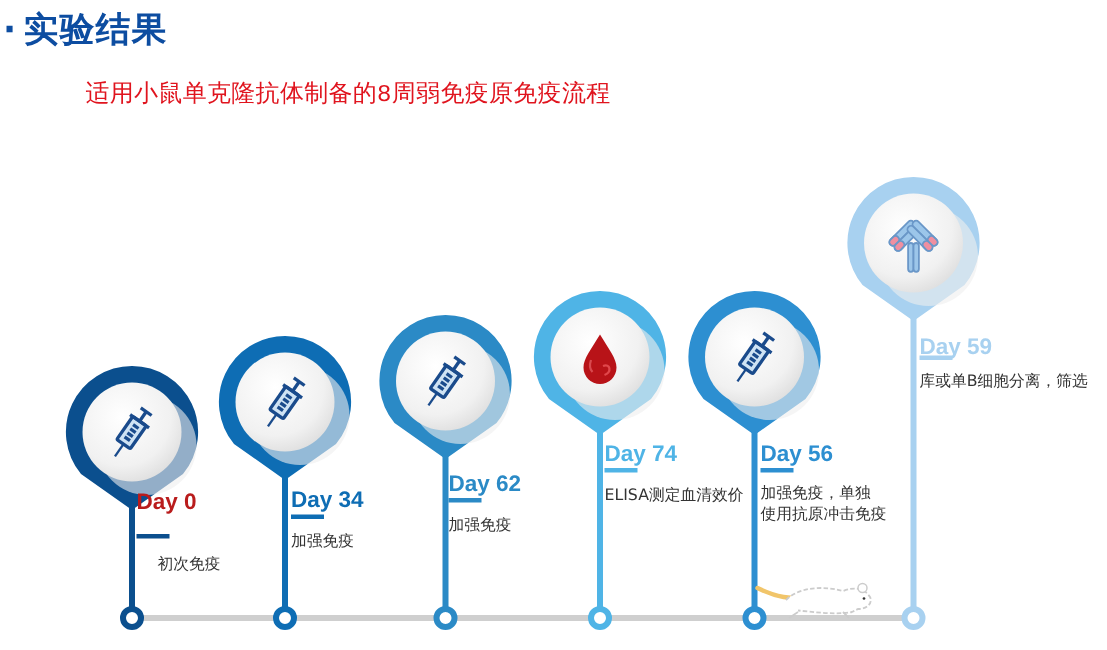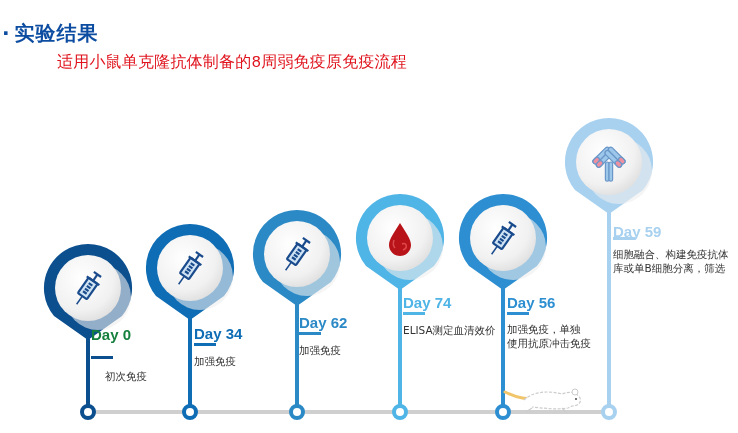--- a/index.html
+++ b/index.html
@@ -2,22 +2,22 @@
 <html><head>
 <meta charset="utf-8">
 <style>
   html, body { margin: 0; padding: 0; }
   body {
     width: 738px; height: 433px; position: relative; overflow: hidden;
     background: #ffffff;
     font-family: "DejaVu Sans", "Liberation Sans", sans-serif;
   }
   .section-title {
-    position: absolute; left: 2px; top: 20px;
-    font-size: 20px; font-weight: bold; color: #0d4da1; letter-spacing: 1px;
+    position: absolute; left: 2px; top: 4px;
+    font-size: 23px; font-weight: bold; color: #0d4da1; letter-spacing: 1px;
   }
   .section-title .dot { margin-right: 4px; }
   .subtitle {
     position: absolute; left: 57px; top: 52px;
     font-size: 16px; color: #e0141e; letter-spacing: 0.2px; font-family: Liberation Mono, monospace;
   }
   .timeline-line {
     position: absolute; left: 86px; top: 410px; width: 520px; height: 4px;
     background: #cfcfcf;
   }
@@ -95,21 +95,21 @@
 </svg>
 
 <div>
   <svg class="pin" style="left:40px;top:242px" width="96" height="100" viewBox="0 0 96 100">
     <path d="M48 2 A44 44 0 0 1 82 74 L48 98 L14 74 A44 44 0 0 1 48 2 Z" fill="#0b4f8e"></path>
     <circle cx="58" cy="55" r="33" fill="#eeeeee" opacity="0.6"></circle>
     <circle cx="48" cy="46" r="33" fill="url(#disc)"></circle>
     <use href="#syringe" x="26" y="24" width="44" height="44"></use>
   </svg>
   <div class="stem" style="left:86px;top:338px;height:68px;background:#0b4f8e"></div>
-  <div class="day-label" style="left:91px;top:326px;color:#15803d">Day 0</div>
+  <div class="day-label" style="left:91px;top:326px;color:#b91c1c">Day 0</div>
   <div class="day-underline" style="left:91px;top:356px;background:#0b4f8e"></div>
   <div class="desc" style="left:105px;top:369px">初次免疫</div>
   <div class="node" style="left:80px;top:404px;border-color:#0b4f8e"></div>
 </div>
 
 <div>
   <svg class="pin" style="left:142px;top:222px" width="96" height="100" viewBox="0 0 96 100">
     <path d="M48 2 A44 44 0 0 1 82 74 L48 98 L14 74 A44 44 0 0 1 48 2 Z" fill="#0e6db4"></path>
     <circle cx="58" cy="55" r="33" fill="#eeeeee" opacity="0.6"></circle>
     <circle cx="48" cy="46" r="33" fill="url(#disc)"></circle>
@@ -171,21 +171,20 @@
   <svg class="pin" style="left:561px;top:116px" width="96" height="100" viewBox="0 0 96 100">
     <path d="M48 2 A44 44 0 0 1 82 74 L48 98 L14 74 A44 44 0 0 1 48 2 Z" fill="#a8d1f0"></path>
     <circle cx="58" cy="55" r="33" fill="#eeeeee" opacity="0.6"></circle>
     <circle cx="48" cy="46" r="33" fill="url(#disc)"></circle>
     <use href="#antibody" x="24" y="22" width="48" height="48"></use>
   </svg>
   <div class="stem" style="left:607px;top:212px;height:194px;background:#a8d1f0"></div>
   <div class="day-label" style="left:613px;top:223px;color:#a8d1f0">Day 59</div>
   <div class="day-underline" style="left:613px;top:237px;background:#a8d1f0"></div>
   <div class="desc" style="left:613px;top:247px">
-    <div>细胞融合、构建免疫抗体</div>
     <div>库或单B细胞分离，筛选</div>
   </div>
   <div class="node" style="left:601px;top:404px;border-color:#a8d1f0"></div>
 </div>
 
 <svg class="mouse" width="90" height="30" viewBox="0 0 90 30">
   <path d="M3 6 C 15 12, 25 14, 40 12" fill="none" stroke="#f1c56a" stroke-width="3" stroke-linecap="round"></path>
   <path d="M22 14 C 30 6, 45 4, 60 8 C 68 5, 74 6, 78 12 C 80 16, 76 20, 70 20 L 66 22 C 55 24, 40 22, 30 21" fill="#ffffff" stroke="#cccccc" stroke-width="1.2" stroke-dasharray="3 1.5"></path>
   <circle cx="73" cy="6" r="3" fill="#fff" stroke="#cccccc" stroke-width="1"></circle>
   <circle cx="74" cy="13" r="0.9" fill="#333"></circle>

